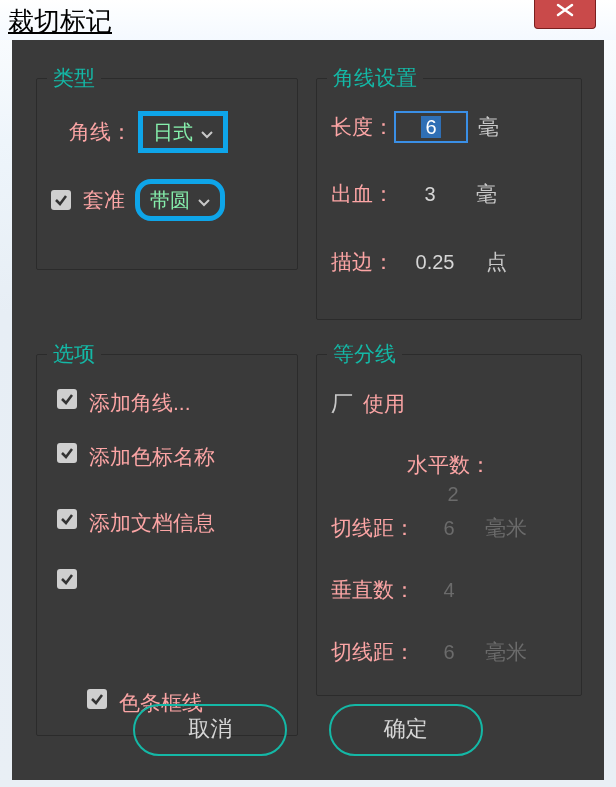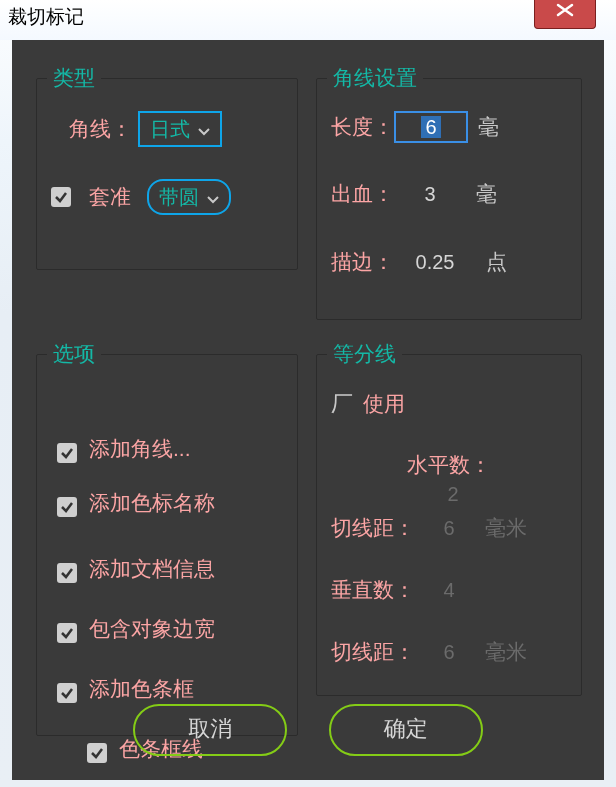--- a/index.html
+++ b/index.html
@@ -1,56 +1,56 @@
 <!DOCTYPE html>
 <html><head>
 <meta charset="utf-8">
 <style>
   html,body{margin:0;padding:0;width:616px;height:787px;background:#fff;font-family:"Microsoft YaHei",Arial,sans-serif;font-size:20px;color:#c8c8c8;}
   
   .window{width:616px;height:787px;background:linear-gradient(to bottom,#fdfeff 0%,#eef5fb 18%,#e7eef5 40%,#e9eff5 100%);box-sizing:border-box;}
   .titlebar{height:40px;position:relative;background:linear-gradient(to bottom,#ffffff,#f4f9ff);}
-  .titlebar-text{position:absolute;left:8px;top:4px;color:#000;font-size:19px;}
+  .titlebar-text{position:absolute;left:8px;top:4px;color:#000;font-size:26px;text-decoration:underline;}
   .close-btn{position:absolute;right:20px;top:-2px;width:60px;height:30px;background:#c94a4a;border:1px solid #7a1f1f;border-top:none;border-radius:0 0 4px 4px;text-align:center;}
   .close-btn svg{margin-top:5px;}
   
   .panel{position:absolute;left:12px;top:40px;width:592px;height:740px;background:#3a3a3a;}
   .panel-inner{position:absolute;left:14px;top:14px;right:14px;bottom:14px;}
   
   .group{position:absolute;border:1px solid #2b2b2b;border-radius:2px;}
   .group-title{position:absolute;top:-15px;left:10px;background:#3a3a3a;padding:0 6px;color:#14b8a6;font-size:21px;}
   
   .g-type{left:10px;top:24px;width:260px;height:190px;}
   .g-corner{left:290px;top:24px;width:264px;height:240px;}
   .g-options{left:10px;top:300px;width:260px;height:380px;}
   .g-divide{left:290px;top:300px;width:264px;height:340px;}
   
   .row{position:absolute;left:14px;right:14px;display:flex;align-items:center;}
   .label{color:#fca5a5;font-size:21px;}
   
-  .select{display:inline-flex;align-items:center;border:2px solid #0ea5e9;background:#3a3a3a;color:#14b8a6;font-size:20px;height:32px;padding:0 10px;}
+  .select{display:inline-flex;align-items:center;border:5px solid #0ea5e9;background:#3a3a3a;color:#86efac;font-size:20px;height:32px;padding:0 10px;}
   .select .chev{margin-left:8px;}
   
   .chk{width:20px;height:20px;background:#cfcfcf;border-radius:3px;display:inline-flex;align-items:center;justify-content:center;margin-right:12px;flex:0 0 20px;}
   .chk svg{display:block;}
   
   .numbox{display:inline-block;border:1px solid transparent;width:70px;height:28px;line-height:28px;text-align:center;color:#d6d6d6;font-size:20px;}
   .numbox.focus{border:2px solid #3a8fe6;background:#3a3a3a;}
   .numbox.focus .sel{background:#2f6fb5;color:#fff;padding:0 4px;}
   .unit{margin-left:10px;color:#c8c8c8;font-size:21px;}
   
   .disabled{color:#6b6b6b;}
   .disabled .numbox{color:#6b6b6b;}
   
   .oldchk{display:inline-block;width:22px;text-align:center;font-size:22px;color:#c8c8c8;margin-right:10px;}
   
   .btnrow{position:absolute;left:0;right:0;bottom:10px;text-align:center;}
-  .btn{display:inline-block;width:150px;height:48px;line-height:46px;border:2px solid #84cc16;border-radius:28px;color:#d6d6d6;font-size:22px;text-align:center;margin:0 18px;background:transparent;}
+  .btn{display:inline-block;width:150px;height:48px;line-height:46px;border:2px solid #14b8a6;border-radius:28px;color:#d6d6d6;font-size:22px;text-align:center;margin:0 18px;background:transparent;}
   
-  .optitem{position:absolute;left:20px;display:flex;align-items:flex-end;margin-top:46px;}
+  .optitem{position:absolute;left:20px;display:flex;align-items:flex-start;}
 </style>
 </head>
 <body>
 
 <div class="window">
   <div class="titlebar">
     <div class="titlebar-text">裁切标记</div>
     <div class="close-btn">
       <svg width="18" height="14" viewBox="0 0 18 14">
           <path d="M2 2 L16 12 M16 2 L2 12" stroke="#fff" stroke-width="2.5" stroke-linecap="round"></path>
@@ -65,21 +65,21 @@
         <div class="group-title">类型</div>
         <div class="row" style="top:32px;">
           <span class="label" style="margin-left:18px;">角线：</span>
           <div class="select" style="margin-left:6px;">
             <span>日式</span>
             <span class="chev"><svg width="12" height="8" viewBox="0 0 12 8">
                   <path d="M1 1 L6 6 L11 1" stroke="#c8c8c8" stroke-width="2" fill="none"></path>
                 </svg></span>
           </div>
         </div>
-        <div class="row" style="top:100px;gap:6px;">
+        <div class="row" style="top:100px;">
           <span class="chk">
               <svg width="14" height="14" viewBox="0 0 14 14">
                 <path d="M2 7 L6 11 L12 3" stroke="#333" stroke-width="2.5" fill="none"></path>
               </svg>
             </span>
           <span class="label">套准</span>
           <div class="select" style="margin-left:10px;border-radius:16px;">
             <span>带圆</span>
             <span class="chev"><svg width="12" height="8" viewBox="0 0 12 8">
                   <path d="M1 1 L6 6 L11 1" stroke="#c8c8c8" stroke-width="2" fill="none"></path>
@@ -132,29 +132,20 @@
               </svg>
             </span>
           <span class="label">添加文档信息</span>
         </div>
         <div class="optitem" style="top:214px;">
           <span class="chk">
               <svg width="14" height="14" viewBox="0 0 14 14">
                 <path d="M2 7 L6 11 L12 3" stroke="#333" stroke-width="2.5" fill="none"></path>
               </svg>
             </span>
-          <span class="label">包含对象边宽</span>
-        </div>
-        <div class="optitem" style="top:274px;">
-          <span class="chk">
-              <svg width="14" height="14" viewBox="0 0 14 14">
-                <path d="M2 7 L6 11 L12 3" stroke="#333" stroke-width="2.5" fill="none"></path>
-              </svg>
-            </span>
-          <span class="label">添加色条框</span>
         </div>
         <div class="optitem" style="top:334px;left:50px;">
           <span class="chk">
               <svg width="14" height="14" viewBox="0 0 14 14">
                 <path d="M2 7 L6 11 L12 3" stroke="#333" stroke-width="2.5" fill="none"></path>
               </svg>
             </span>
           <span class="label">色条框线</span>
         </div>
       </div>

